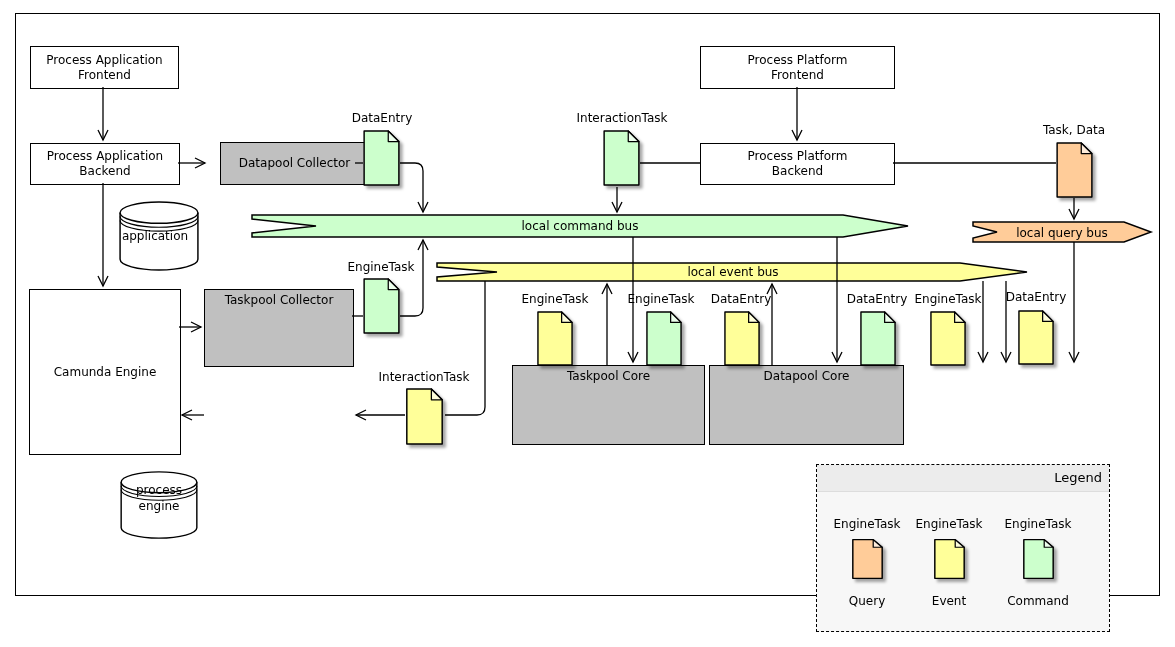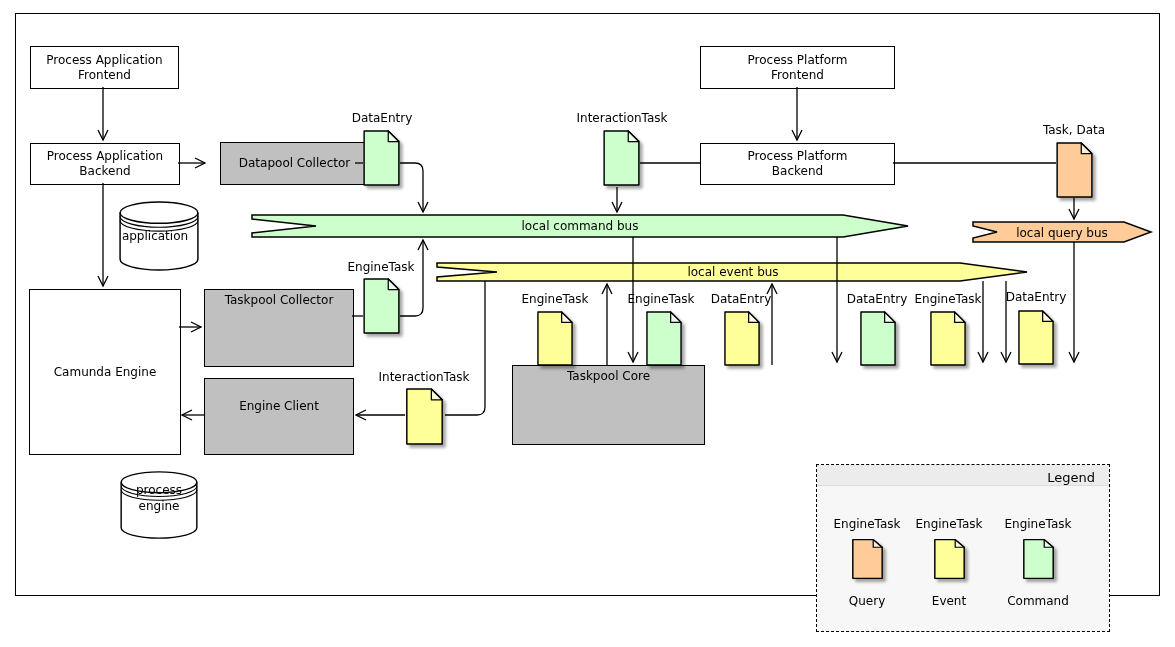--- a/index.html
+++ b/index.html
@@ -17,22 +17,22 @@
   .node.client-label{align-items:flex-start;}
   .node.client-label .pad{padding-top:20px;}
   svg.layer{position:absolute;left:0;top:0;pointer-events:none;}
   .bus-label{position:absolute;text-align:center;line-height:14px;}
   .doc-label{position:absolute;text-align:center;line-height:13px;}
   svg.doc{position:absolute;overflow:visible;filter:drop-shadow(3px 3px 1.5px rgba(0,0,0,0.35));}
   svg.db{position:absolute;overflow:visible;}
   .db-label{position:absolute;text-align:center;white-space:pre-line;line-height:1.3;}
   .legend{position:absolute;left:816px;top:464px;width:294px;height:168px;background:var(--c-legend_bg,#f7f7f7);
           border:1.5px dashed #000;box-sizing:border-box;}
-  .legend-header{position:absolute;left:0;top:0;right:0;height:21px;background:var(--c-legend_header,#ececec);
-          border-bottom:1px solid #ddd;text-align:right;font-size:13px;line-height:25px;padding-right:14px;box-sizing:border-box;}
+  .legend-header{position:absolute;left:0;top:0;right:0;height:27px;background:var(--c-legend_header,#ececec);
+          border-bottom:1px solid #ddd;text-align:right;font-size:13px;line-height:25px;padding-right:7px;box-sizing:border-box;}
   .legend-item{position:absolute;top:52px;text-align:center;}
   .legend-item .li-label{display:block;margin-bottom:8px;}
   .legend-item svg.doc{position:relative;display:inline-block;}
   .legend-item .li-caption{display:block;margin-top:12px;}
 </style>
 </head>
 <body>
 
 <div id="canvas">
 
@@ -43,22 +43,22 @@
   <div class="node" style="left:30px;top:143px;width:148px;height:40px;"><span>Process Application
 Backend</span></div>
   <div class="node" style="left:29px;top:289px;width:150px;height:164px;"><span>Camunda Engine</span></div>
   <div class="node" style="left:700px;top:46px;width:193px;height:41px;"><span>Process Platform
 Frontend</span></div>
   <div class="node" style="left:700px;top:143px;width:193px;height:40px;"><span>Process Platform
 Backend</span></div>
 
   <div class="node gray" style="left:220px;top:142px;width:147px;height:41px;"><span>Datapool Collector</span></div>
   <div class="node gray top-label" style="left:204px;top:289px;width:148px;height:76px;"><span class="pad">Taskpool Collector</span></div>
-  <div class="node gray client-label" style="left:204px;top:378px;width:148px;height:75px;"><span class="pad">Engine Client</span></div>
   <div class="node gray top-label" style="left:512px;top:365px;width:191px;height:78px;"><span class="pad">Taskpool Core</span></div>
+  <div class="node gray top-label" style="left:709px;top:365px;width:193px;height:78px;"><span class="pad">Datapool Core</span></div>
 
   <svg class="db" style="left:118px;top:200px;" width="82" height="72" viewBox="0 0 84 74">
     <path d="M2,13 V61 A40,11 0 0 0 82,61 V13 A40,11 0 0 0 2,13 Z" fill="#fff" stroke="#000" stroke-width="1.5"></path>
     <path d="M2,13 A40,11 0 0 0 82,13" fill="none" stroke="#000" stroke-width="1.5"></path>
     <path d="M2,17 A40,11 0 0 0 82,17" fill="none" stroke="#000" stroke-width="1.2"></path>
     <path d="M2,21 A40,11 0 0 0 82,21" fill="none" stroke="#000" stroke-width="1.2"></path>
   </svg>
   <div class="db-label" style="left:114px;top:229px;width:82px;">application</div>
 
   <svg class="db" style="left:118px;top:470px;" width="82" height="70" viewBox="0 0 84 74">

